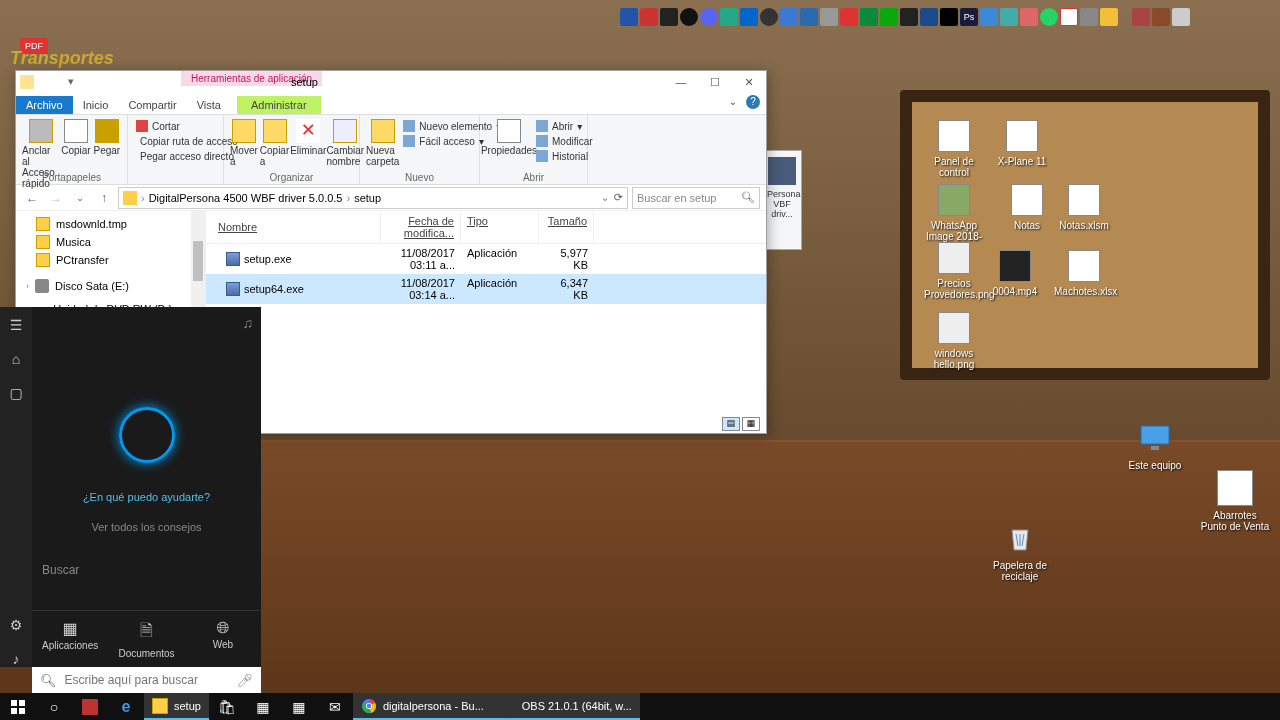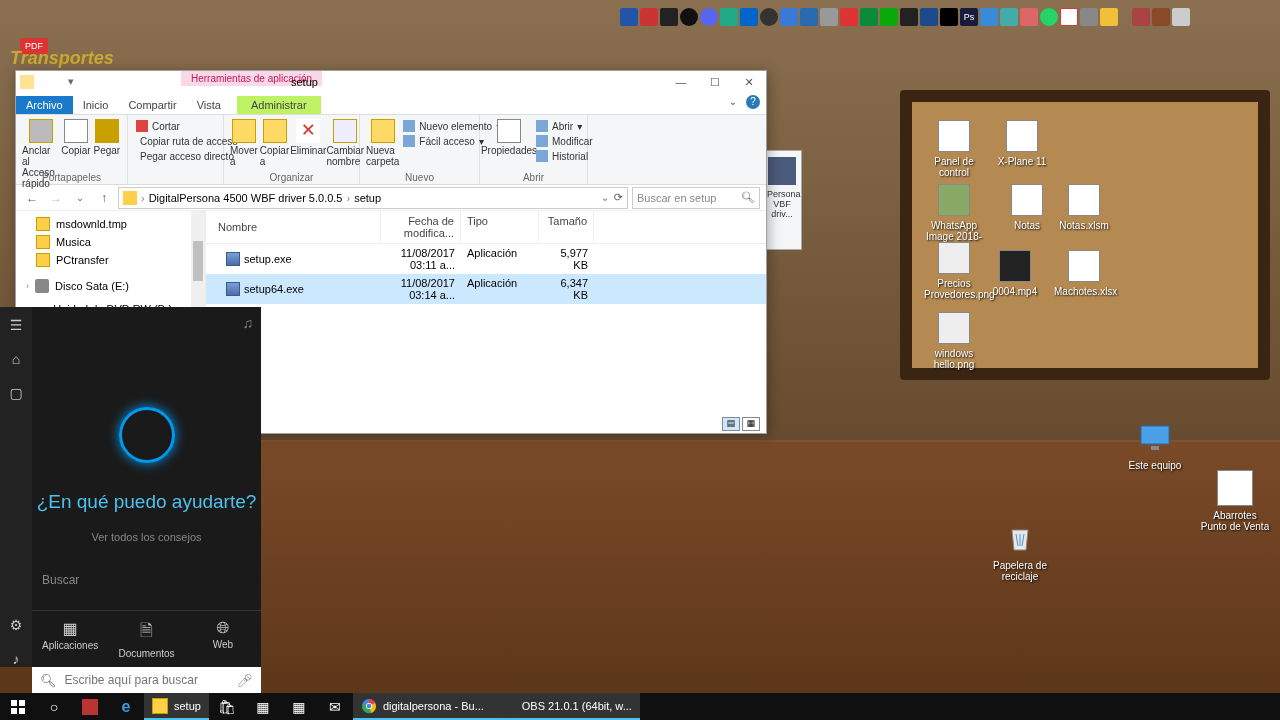--- a/index.html
+++ b/index.html
@@ -64,21 +64,21 @@
 
 .exp-body { display:flex; height: 224px;}
 .tree { width:190px; border-right:1px solid #eee; font-size:11px; padding:4px 0; overflow:hidden; position:relative;}
 .tree-item { padding:2px 0 2px 20px; display:flex; align-items:center; gap:6px;}
 .tree-item .ti{ width:14px;height:14px; }
 .tree-scroll { position:absolute; right:0; top:0; width:14px; height:100%; background:#f0f0f0;}
 .tree-scroll .thumb{ position:absolute; left:2px; right:2px; top:30px; height:40px; background:#c0c0c0;}
 
 .file-list { flex:1; font-size:11px;}
 .fl-head { display:flex; border-bottom:1px solid #eee; color:#444;}
-.fl-head div { padding:4px 6px; border-right:1px solid #eee;}
+.fl-head div { padding:4px 6px; border-right:1px solid #eee;text-decoration:underline;}
 .fl-row { display:flex; padding:1px 0;}
 .fl-row.sel { background:#cce8ff;}
 .fl-row div { padding:2px 6px;}
 .col-name{ width:175px; display:flex; align-items:center; gap:4px;}
 .col-date{ width:80px;text-align:right;}
 .col-type{ width:78px;}
 .col-size{ width:55px; text-align:right;}
 .file-ico{ width:14px;height:14px; background:linear-gradient(#7a9fd8,#4a6fa8); border:1px solid #3a5a8a;}
 
 .exp-status { position:absolute; bottom:2px; right:6px; display:flex; gap:2px;}
@@ -87,21 +87,21 @@
 
 .explorer2 { position:absolute; top:150px; left:762px; width:40px; height:100px; background:#f5f6f7; border:1px solid #aaa; font-size:9px; color:#333; padding:6px 2px; text-align:center;}
 
 
 .cortana { position: absolute; left:0; top:307px; width: 261px; height: 360px; background: #1a1a1a; color:#fff; display:flex;}
 .cort-rail { width:32px; background:#222; display:flex; flex-direction:column; align-items:center; padding-top:10px; gap:18px;}
 .cort-rail span{ width:16px;height:16px; color:#ccc; font-size:14px; text-align:center;}
 .cort-rail .spacer{ flex:1;}
 .cort-main { flex:1; display:flex; flex-direction:column; align-items:center; position:relative;}
 .cort-ring { width:56px; height:56px; border:3px solid #0099ee; border-radius:50%; margin-top:100px; box-shadow:0 0 12px #0099ee;}
-.cort-q { margin-top:28px; color:#4fc0ee; font-size:19px;}
+.cort-q { margin-top:28px; color:#4fc0ee; font-size:11px;}
 .cort-tips { margin-top:18px; color:#888; font-size:11px;}
 .cort-search-lbl { align-self:flex-start; margin:30px 0 0 10px; color:#888; font-size:12px;}
 .cort-tabs { display:flex; width:100%; border-top:1px solid #333; margin-top:auto;}
 .cort-tab { flex:1; text-align:center; padding:8px 0; font-size:10px; color:#ccc;}
 .cort-tab .ci{ display:block; font-size:16px; margin-bottom:2px;}
 .cort-more { width:100%; text-align:center; padding:6px; font-size:11px; color:#ccc; background:#111;}
 .cort-music{ position:absolute; top:8px; right:8px; color:#888; font-size:14px;}
 
 
 .search-bar { position: absolute; left:32px; bottom:27px; width:229px; height:26px; background:#fff; display:flex; align-items:center; padding:0 8px; gap:8px;}

